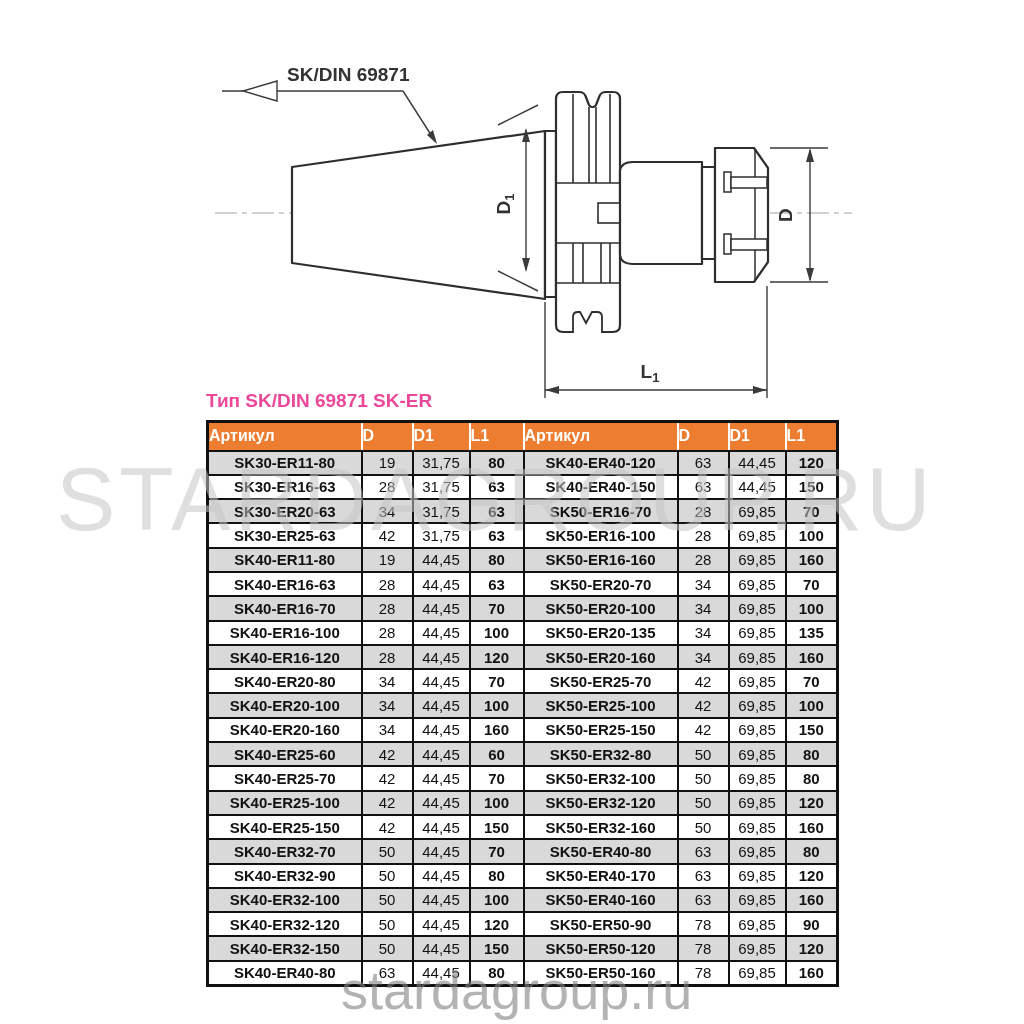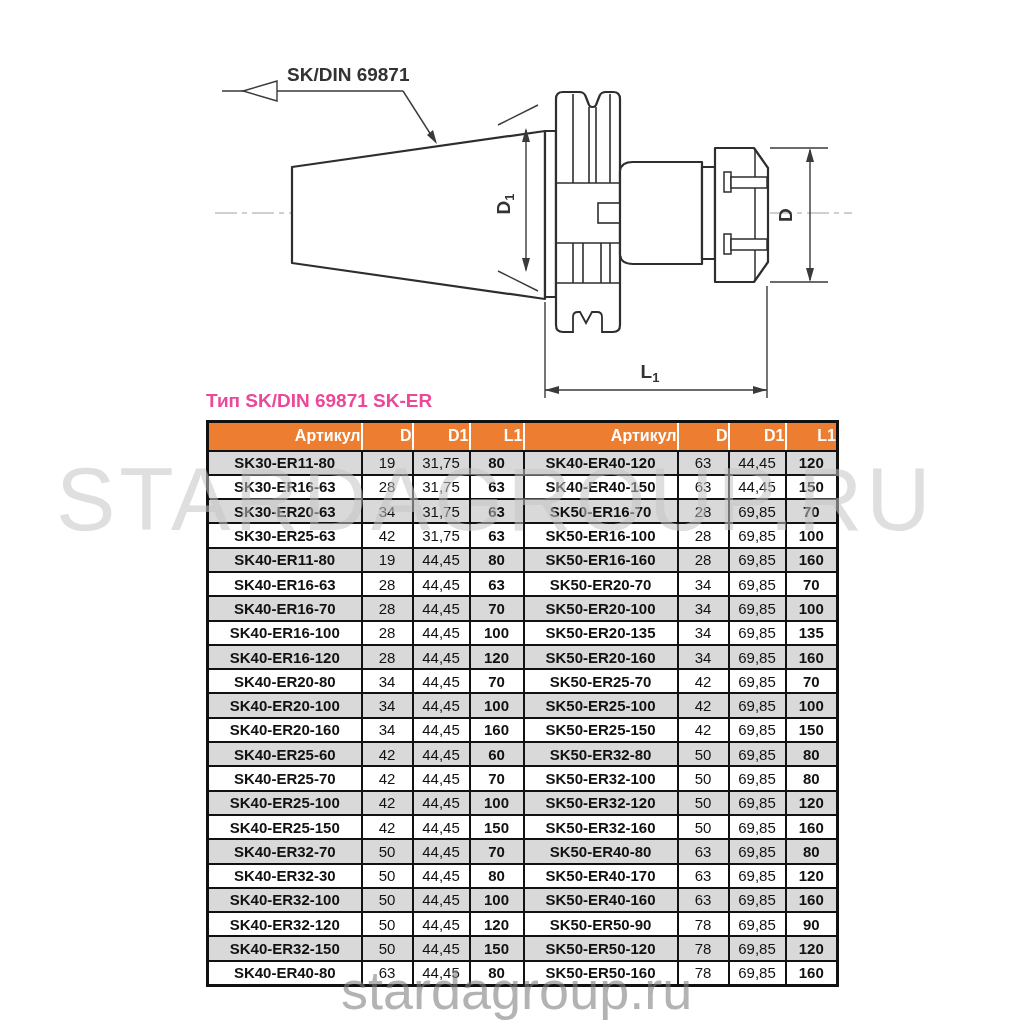--- a/index.html
+++ b/index.html
@@ -15,21 +15,21 @@
     font-size:19px;font-weight:700;color:#ec4899;letter-spacing:0px;
   }
   table.spec{
     position:absolute;left:206px;top:420px;width:630px;
     border-collapse:collapse;table-layout:fixed;
     border:3px solid #111;
   }
   table.spec th{
     background:#ED7D31;color:#fff;font-weight:700;font-size:16px;
     border:2px solid #fff;border-top:2px solid #111;border-bottom:2px solid #111;
-    padding:0;text-align:right;
+    padding:0;text-align:left;
   }
   table.spec thead tr{height:29px;}
   table.spec tbody tr{height:24.3px;}
   table.spec tbody tr:nth-child(odd){background:#D9D9D9;}
   table.spec tbody tr:nth-child(even){background:#ffffff;}
   table.spec td{
     border:2px solid #111;padding:0;text-align:center;
     font-size:15px;color:#111;line-height:1;white-space:nowrap;overflow:hidden;
   }
   table.spec td.c0,table.spec td.c4,
@@ -328,21 +328,21 @@
         <td class="c0">SK40-ER32-70</td>
         <td class="c1">50</td>
         <td class="c2">44,45</td>
         <td class="c3">70</td>
         <td class="c4">SK50-ER40-80</td>
         <td class="c5">63</td>
         <td class="c6">69,85</td>
         <td class="c7">80</td>
       </tr>
       <tr>
-        <td class="c0">SK40-ER32-30</td>
+        <td class="c0">SK40-ER32-90</td>
         <td class="c1">50</td>
         <td class="c2">44,45</td>
         <td class="c3">80</td>
         <td class="c4">SK50-ER40-170</td>
         <td class="c5">63</td>
         <td class="c6">69,85</td>
         <td class="c7">120</td>
       </tr>
       <tr>
         <td class="c0">SK40-ER32-100</td>

